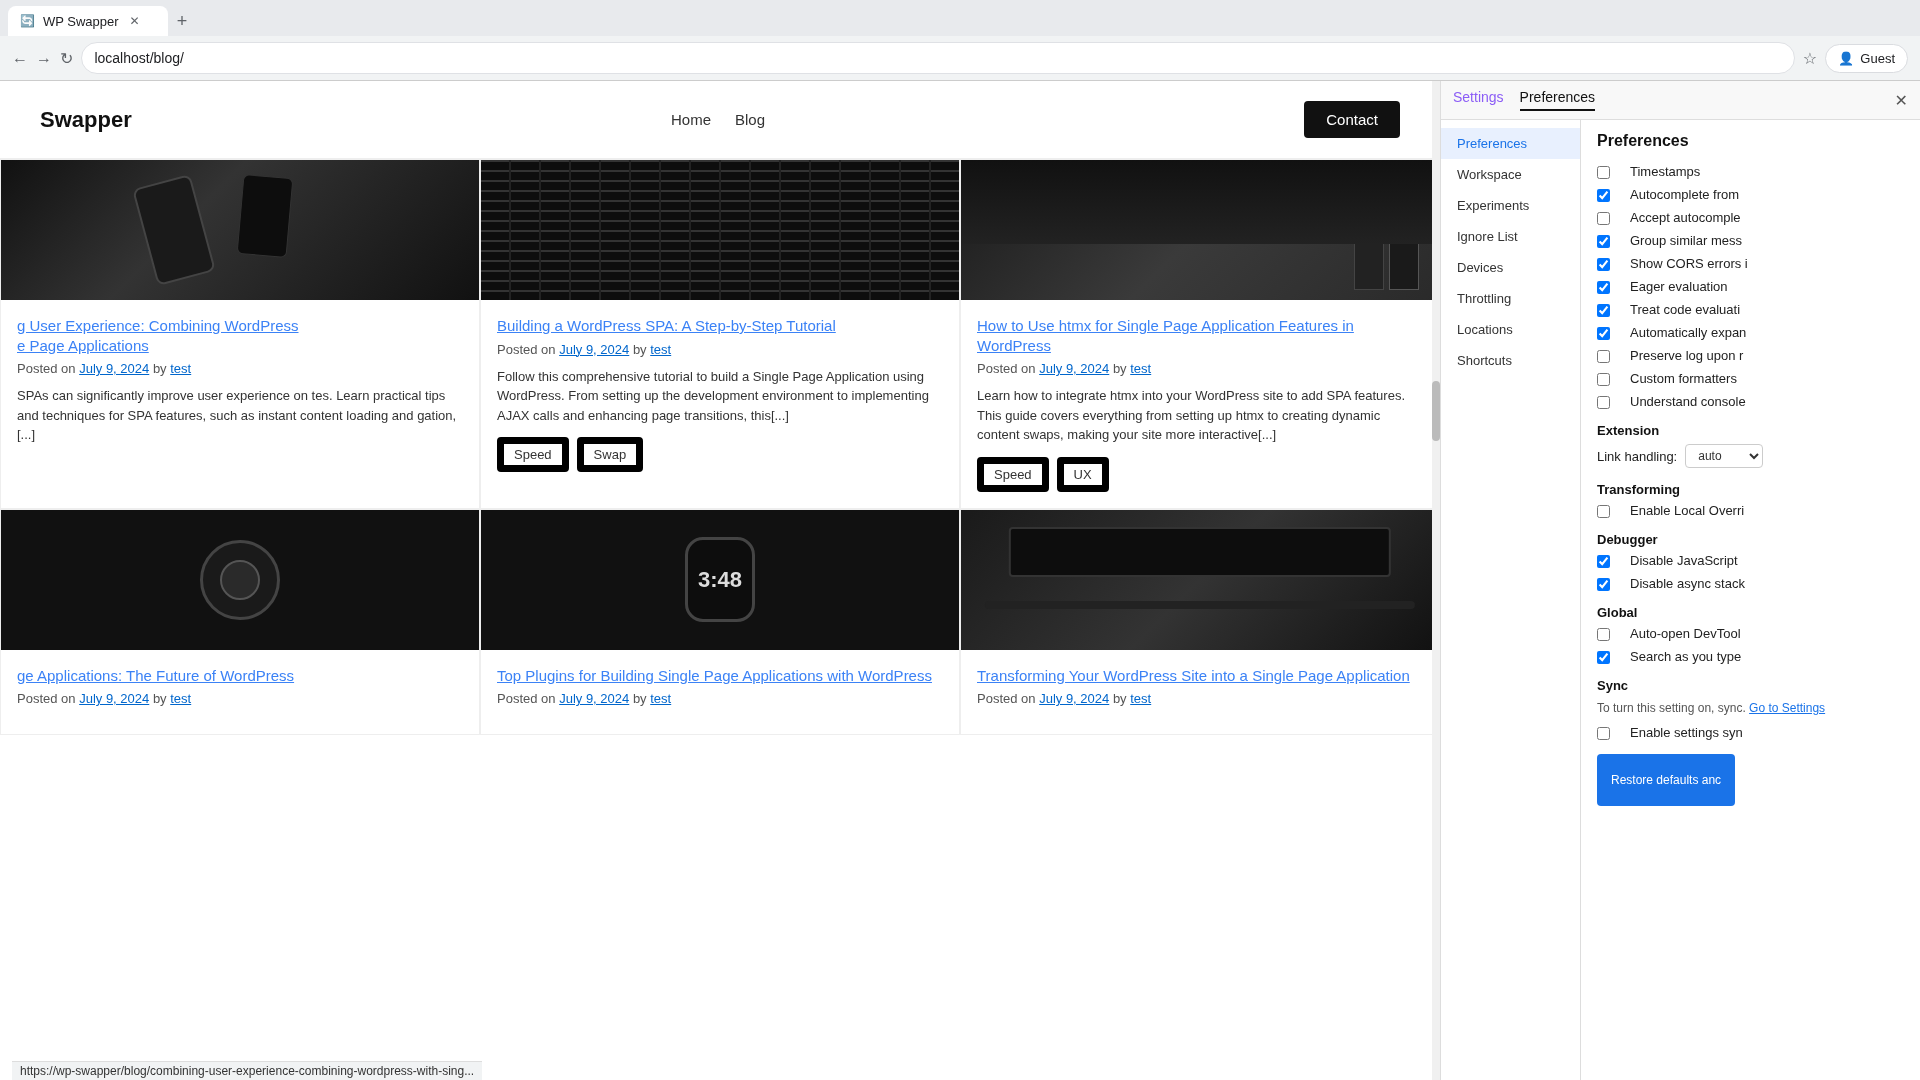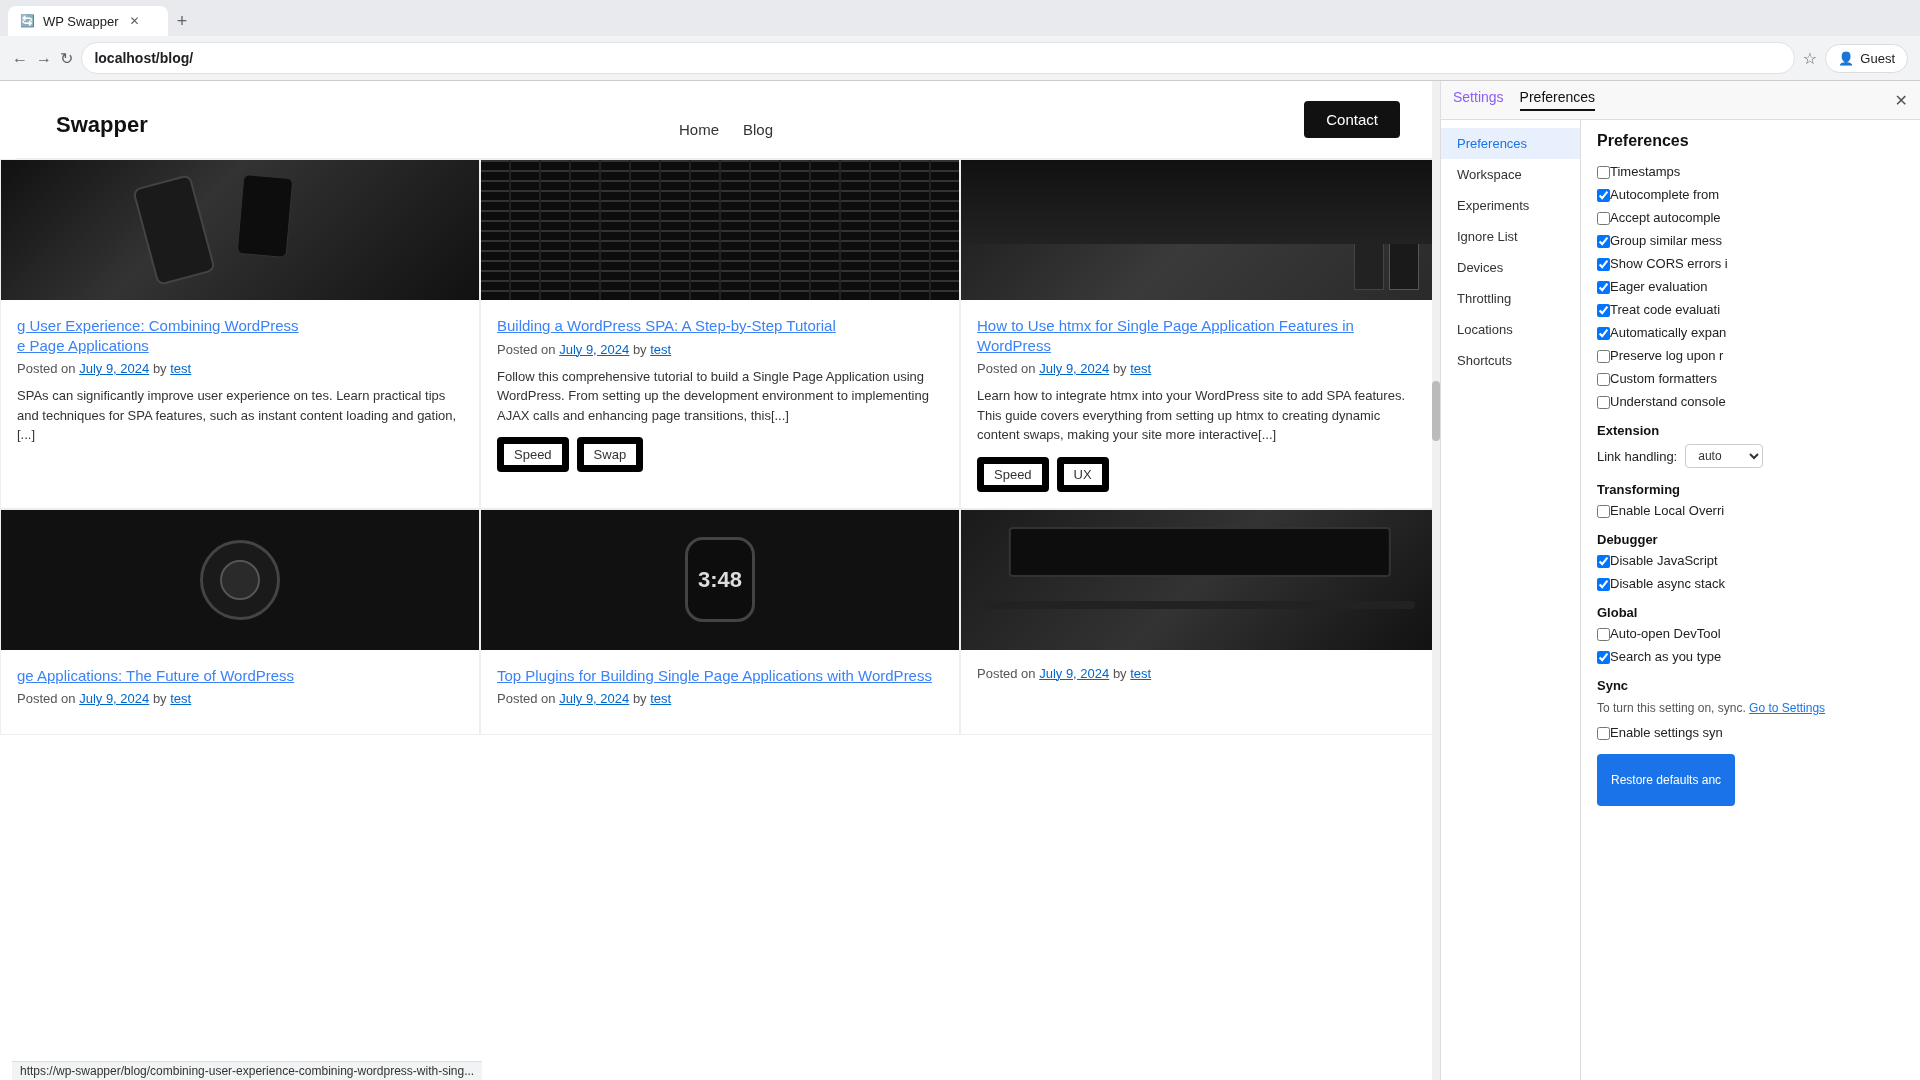--- a/index.html
+++ b/index.html
@@ -63,21 +63,20 @@
       flex: 1;
       height: 32px;
       border: none;
       border-radius: 16px;
       background: #fff;
       padding: 0 12px;
       font-size: 14px;
       color: #202124;
       outline: none;
       border: 1px solid #dfe1e5;
-      font-weight: bold;
     }
     .addr-icon {
       color: #5f6368;
       font-size: 16px;
     }
     .guest-btn {
       display: flex;
       align-items: center;
       gap: 6px;
       padding: 6px 12px;
@@ -99,25 +98,24 @@
     .website-content {
       flex: 1;
       background: #fff;
       overflow: hidden;
       position: relative;
     }
 
     
     .site-nav {
       display: flex;
-      align-items: flex-end;
+      align-items: center;
       justify-content: space-between;
       padding: 20px 40px;
       border-bottom: 1px solid #eee;
-      margin-left: 16px;
     }
     .site-logo {
       font-size: 22px;
       font-weight: bold;
       color: #111;
     }
     .site-nav-links {
       display: flex;
       gap: 24px;
     }
@@ -307,21 +305,21 @@
       font-size: 16px;
       font-weight: 600;
       color: #111;
       margin-bottom: 14px;
     }
 
     .pref-item {
       display: flex;
       align-items: flex-start;
       margin-bottom: 8px;
-      gap: 0;
+      gap: 20px;
     }
     .pref-item input[type="checkbox"] {
       margin-top: 2px;
       flex-shrink: 0;
     }
     .pref-label {
       font-size: 13px;
       color: #222;
     }
     .pref-section-title {
@@ -510,20 +508,21 @@
       </div>
 
       <div class="blog-card">
         <div class="blog-card-img">
           <div class="blog-card-img-inner laptop" style="background:linear-gradient(135deg,#1a1a1a,#333,#111);position:relative;">
             <div style="position:absolute;top:30%;left:50%;transform:translate(-50%,-50%);width:80%;height:50px;background:#0d0d0d;border:2px solid #333;border-radius:4px;"></div>
             <div style="position:absolute;top:65%;left:50%;transform:translateX(-50%);width:90%;height:8px;background:#222;border-radius:4px;"></div>
           </div>
         </div>
         <div class="blog-card-body">
+          <div class="blog-card-title">Transforming Your WordPress Site into a Single Page Application</div>
           <div class="blog-card-meta">Posted on <a>July 9, 2024</a> by <a>test</a></div>
           <div class="blog-card-excerpt"></div>
           <div class="blog-card-tags"></div>
         </div>
       </div>
 
     </div>
 
     <div class="scroll-indicator">
       <div class="scroll-thumb"></div>

